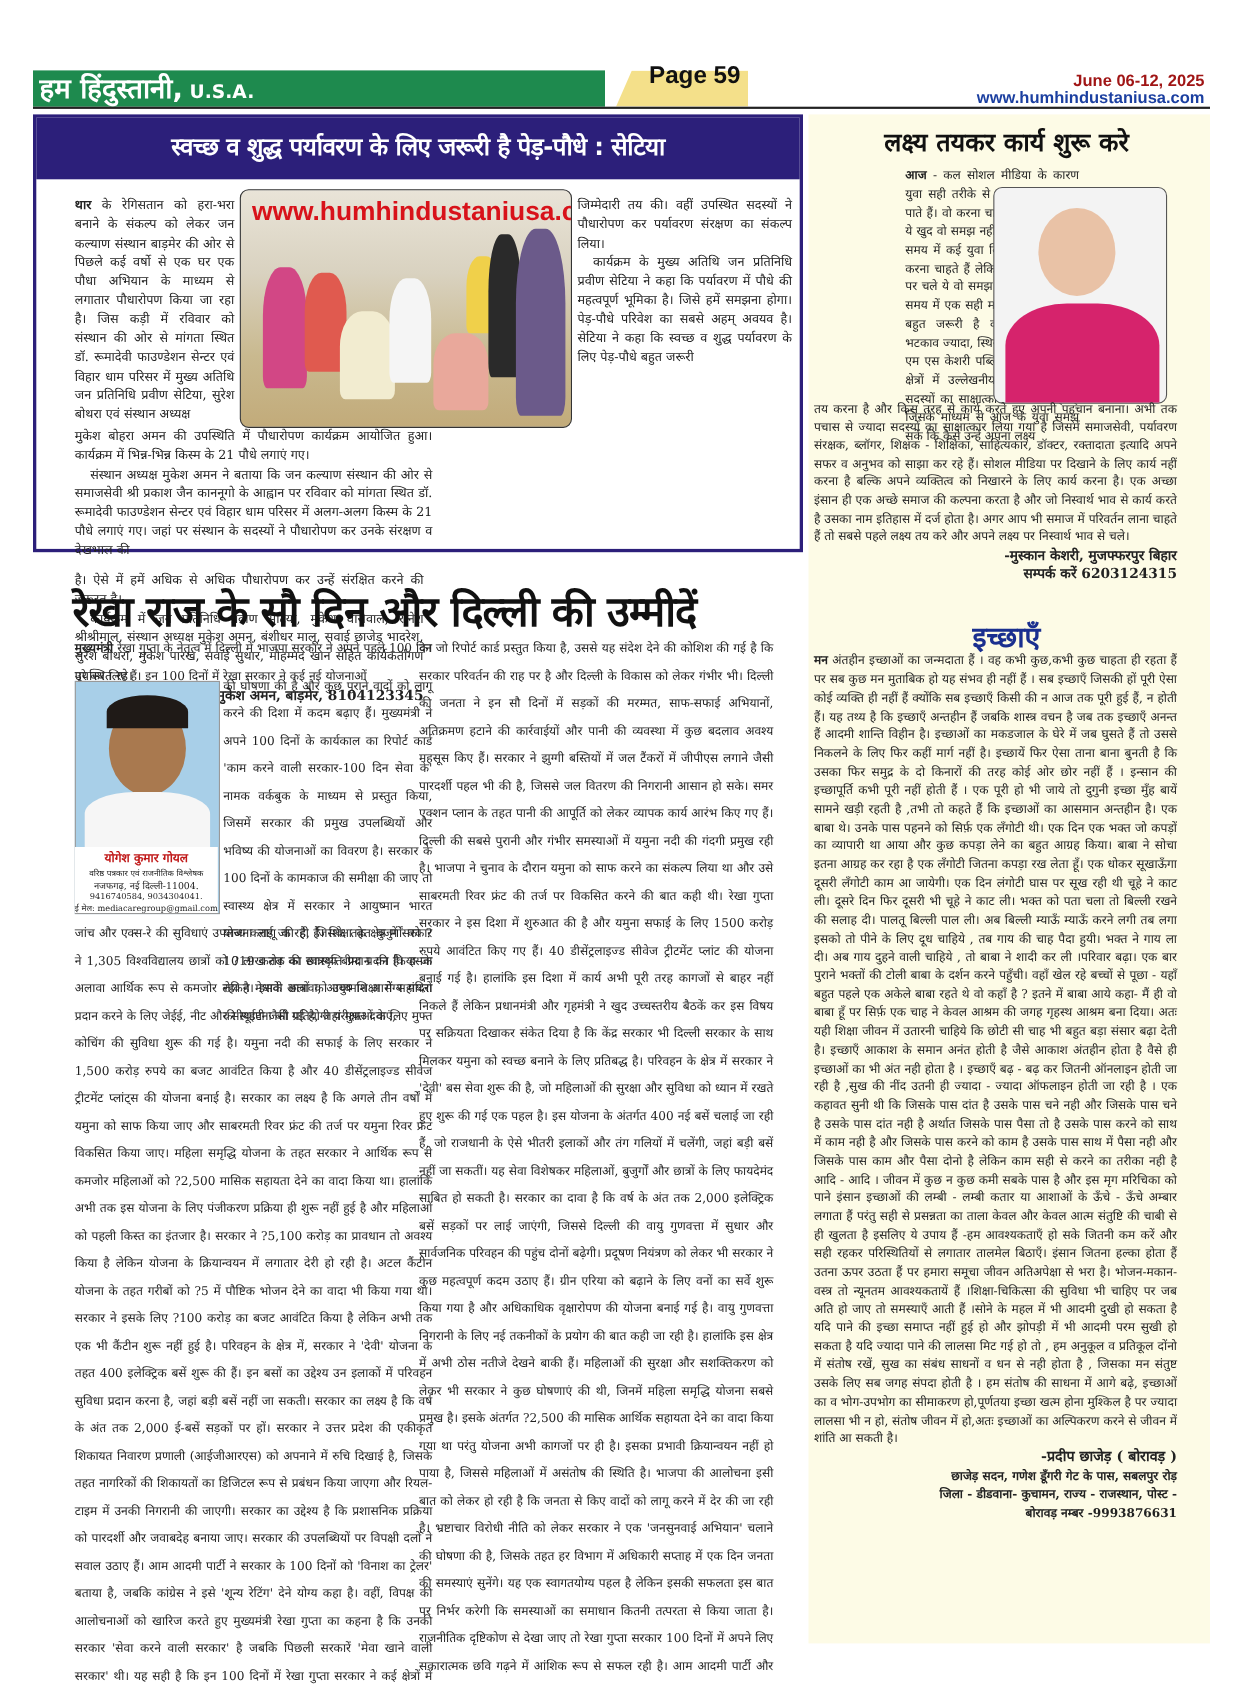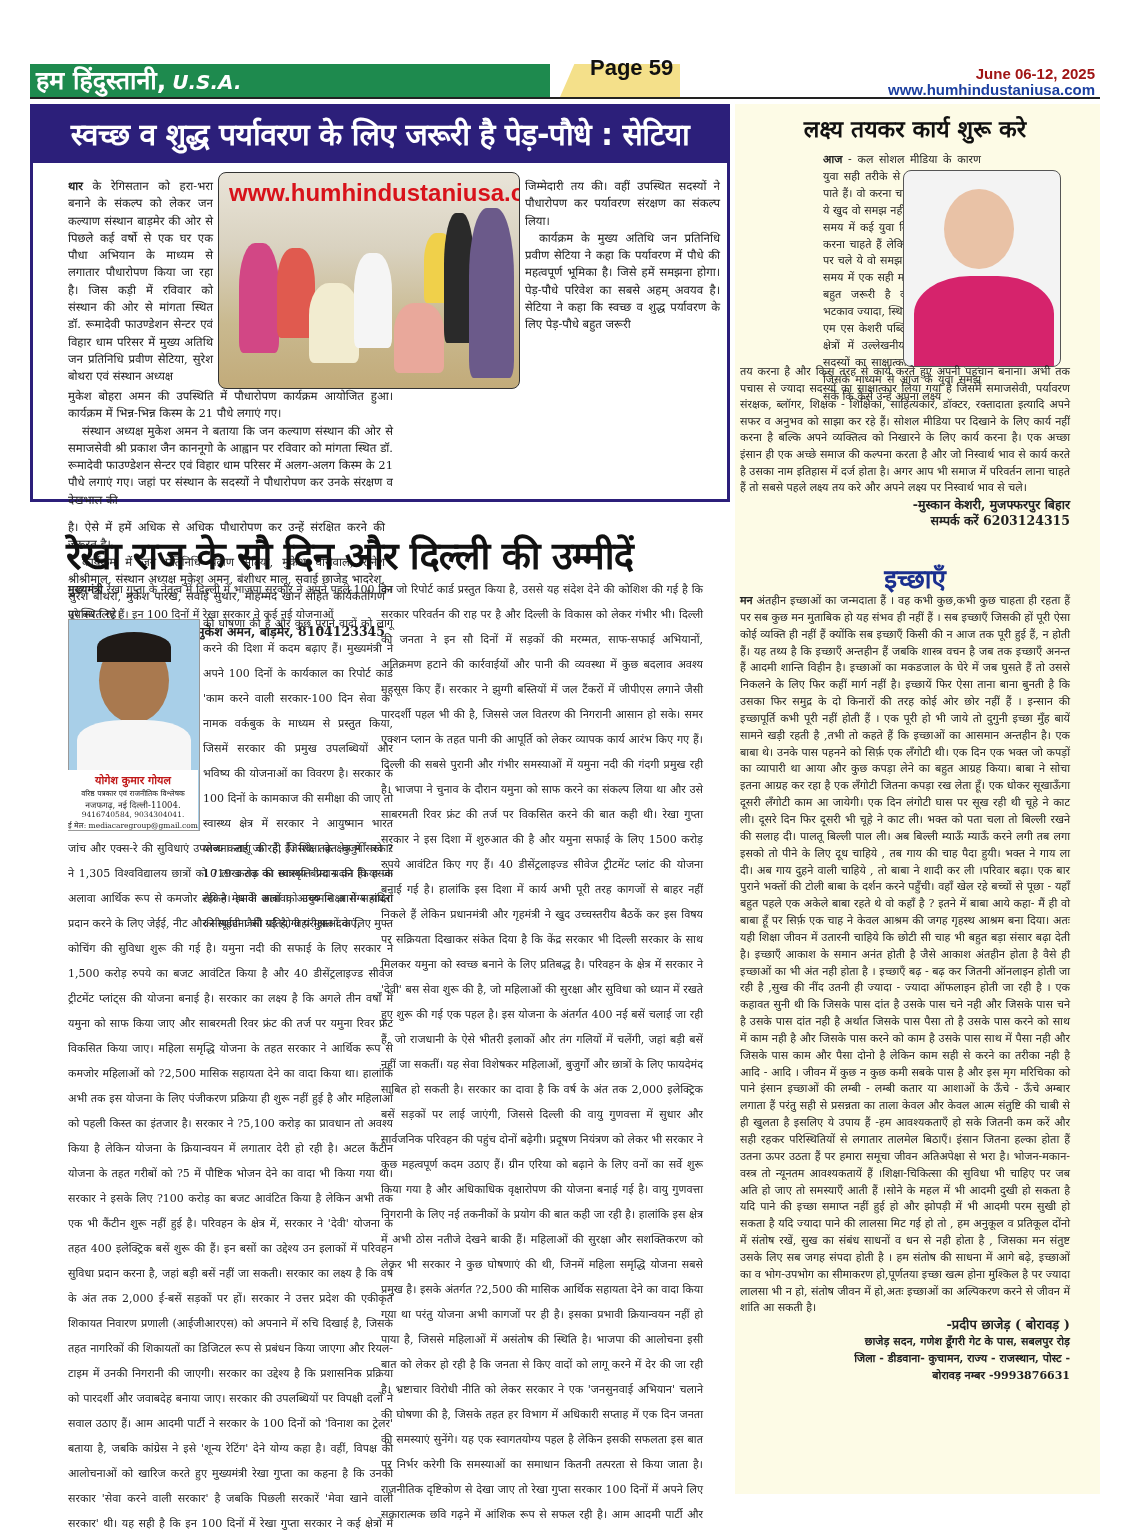--- a/index.html
+++ b/index.html
@@ -4,33 +4,33 @@
 <style>
   html, body { margin:0; padding:0; background:#ffffff; }
   body { width:1135px; height:1533px; position:relative; overflow:hidden;
          font-family:"DejaVu Serif", serif; color:#222; }
   .abs { position:absolute; }
   #mast-green { left:30px; top:64px; width:520px; height:33px; background:#1e8a4e; }
   #mast-yellow { left:560px; top:64px; width:120px; height:33px; background:#f4e08a;
                  clip-path:polygon(12% 0,100% 0,100% 100%,0 100%); }
   #mast-title { left:36px; top:64px; color:#fff; font-family:"DejaVu Sans", sans-serif;
                 font-weight:bold; font-size:25px; line-height:33px; }
-  #mast-usa { font-style:italic; font-size:20px; margin-left:6px; }
+  #mast-usa { font-size:17px; margin-left:6px; }
   #page-number { left:590px; top:51px; font-family:Liberation Sans, sans-serif; font-weight:bold;
                  font-size:22px; line-height:33px; color:#111; }
   #mast-rule { left:30px; top:97px; width:1070px; height:2px; background:#222; }
   #issue-date { right:40px; top:65px; color:#a01515; font-family:"Liberation Sans", sans-serif;
                 font-weight:bold; font-size:15px; text-align:right; }
   #website { right:40px; top:81px; color:#1b3fa0; font-family:"Liberation Sans", sans-serif;
              font-weight:bold; font-size:15px; text-align:right; }
 
   
   #a1 { left:30px; top:104px; width:700px; height:398px; border:3px solid #2c1f7a; box-sizing:border-box; }
   #a1-head { left:33px; top:107px; width:694px; height:56px; background:#2c1f7a; color:#fff;
-             font-family:"DejaVu Sans", sans-serif; font-weight:bold; font-size:30px; line-height:56px;
+             font-family:"DejaVu Sans", sans-serif; font-weight:bold; font-size:22px; line-height:56px;
              text-align:center; letter-spacing:-0.5px; }
   #a1-photo { left:218px; top:172px; width:300px; height:215px; border-radius:8px; border:1px solid #333;
               background:linear-gradient(180deg,#e9e4d8 0%,#d9d2c0 35%,#c9b98f 70%,#c2ab7a 100%); overflow:hidden; }
   #a1-photo-url { left:10px; top:6px; font-family:"Liberation Sans", sans-serif; font-weight:bold;
                   font-size:24px; color:#d8121a; }
   .person { position:absolute; border-radius:40% 40% 10% 10%; }
   .text { font-size:11.5px; line-height:17.3px; text-align:justify; }
   .col-a1-left { left:68px; top:178px; width:145px; }
   .col-a1-right { left:525px; top:178px; width:195px; }
   .col-a1-bottom { left:68px; top:388px; width:652px;flex-direction:column; }

